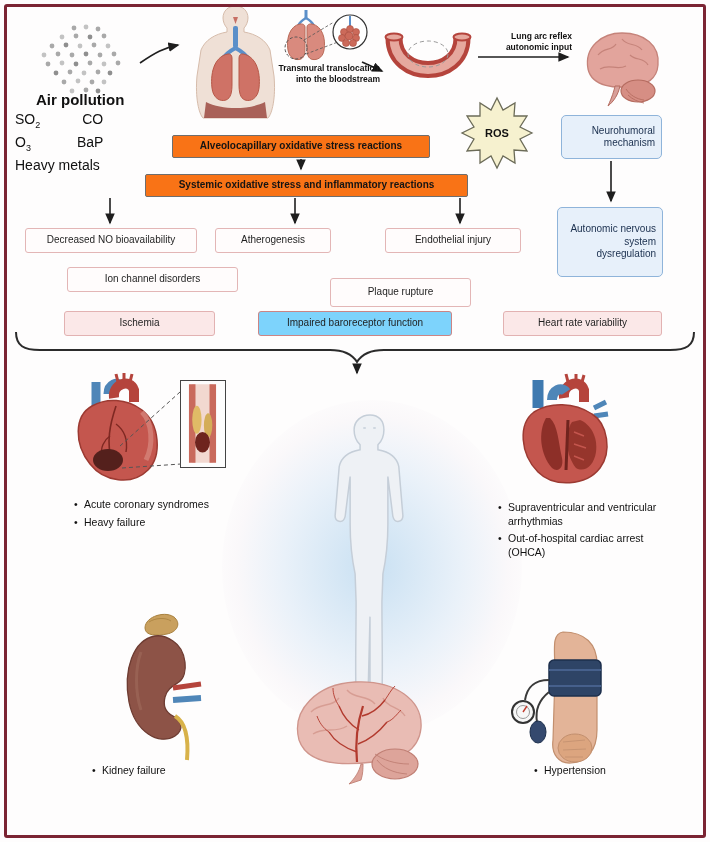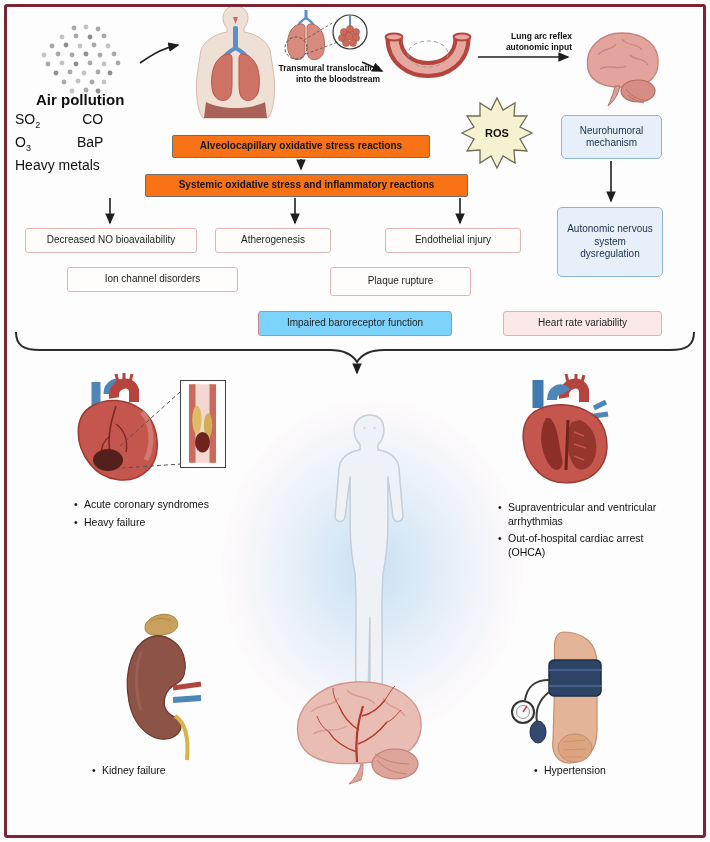--- a/index.html
+++ b/index.html
@@ -4,21 +4,21 @@
 <style>
   html,body { margin:0; padding:0; background:#ffffff; font-family:"Liberation Sans", sans-serif; }
   .canvas { position:relative; width:710px; height:842px; background:#fefdfd; overflow:hidden; }
   .frame { position:absolute; left:4px; top:4px; width:702px; height:834px; border:3px solid #7b2433; border-radius:3px; box-sizing:border-box; pointer-events:none; }
   .abs { position:absolute; }
   .box { position:absolute; display:flex; align-items:center; justify-content:center; text-align:center; box-sizing:border-box; line-height:1.25; }
   .gray-box { background:#f97316; border:1px solid #6e6e6e; border-radius:2px; font-size:10px; font-weight:bold; color:#141414; }
   .white-box { background:#fffcfc; border:1px solid #e3b6b6; border-radius:3px; font-size:10px; color:#1e1e1e; }
   .pink-box { background:#fbe8e8; border:1px solid #e2b2b2; border-radius:3px; font-size:10px; color:#1e1e1e; }
   .pink-box.strong { border-color:#cb8585; background:#7dd3fc; }
-  .blue-box { background:#e7f0fa; border:1px solid #8fb4da; border-radius:5px; font-size:10px; color:#1a2f4e; padding:3px 6px; }
+  .blue-box { background:#e7f0fa; border:1px solid #8fb4da; border-radius:5px; font-size:10px; color:#1a2f4e; padding:3px 6px;text-align:right; }
   .small-label { position:absolute; font-size:8.5px; font-weight:bold; color:#111; text-align:right; line-height:1.3; }
   .title { position:absolute; font-size:15px; font-weight:bold; color:#111; }
   .chems { position:absolute; font-size:14px; color:#111; }
   .chem-row { display:flex; margin-bottom:4px; }
   .chem { margin-right:22px; white-space:nowrap; }
   .chem sub { font-size:9px; }
   .bullets { position:absolute; font-size:10.5px; color:#111; }
   .bullet-item { position:relative; padding-left:12px; margin-bottom:4px; line-height:1.3; }
   .bullet-item::before { content:"\2022"; position:absolute; left:2px; top:0; }
   .glow { position:absolute; left:222px; top:400px; width:300px; height:335px; border-radius:50%;
@@ -269,22 +269,23 @@
   <div class="box gray-box" style="left:145px;top:174px;width:323px;height:23px">Systemic oxidative stress and inflammatory reactions</div>
 
   <div class="box blue-box" style="left:561px;top:115px;width:101px;height:44px">Neurohumoral mechanism</div>
   <div class="box blue-box" style="left:557px;top:207px;width:106px;height:70px">Autonomic nervous system dysregulation</div>
 
   <div class="box white-box" style="left:25px;top:228px;width:172px;height:25px">Decreased NO bioavailability</div>
   <div class="box white-box" style="left:215px;top:228px;width:116px;height:25px">Atherogenesis</div>
   <div class="box white-box" style="left:385px;top:228px;width:136px;height:25px">Endothelial injury</div>
 
   <div class="box white-box" style="left:67px;top:267px;width:171px;height:25px">Ion channel disorders</div>
-  <div class="box white-box" style="left:330px;top:267px;width:141px;height:29px">Plaque rupture</div>
-
+  <div class="box white-box" style="left:330px;top:278px;width:141px;height:29px">Plaque rupture</div>
+
+  <div class="box pink-box" style="left:64px;top:311px;width:151px;height:25px">Ischemia</div>
   <div class="box pink-box strong" style="left:258px;top:311px;width:194px;height:25px">Impaired baroreceptor function</div>
   <div class="box pink-box" style="left:503px;top:311px;width:159px;height:25px">Heart rate variability</div>
 
   <div class="bullets" style="left:72px;top:498px;width:160px">
     <div class="bullet-item">Acute coronary syndromes</div>
     <div class="bullet-item">Heavy failure</div>
   </div>
 
   <div class="bullets" style="left:496px;top:501px;width:168px">
     <div class="bullet-item">Supraventricular and ventricular arrhythmias</div>

